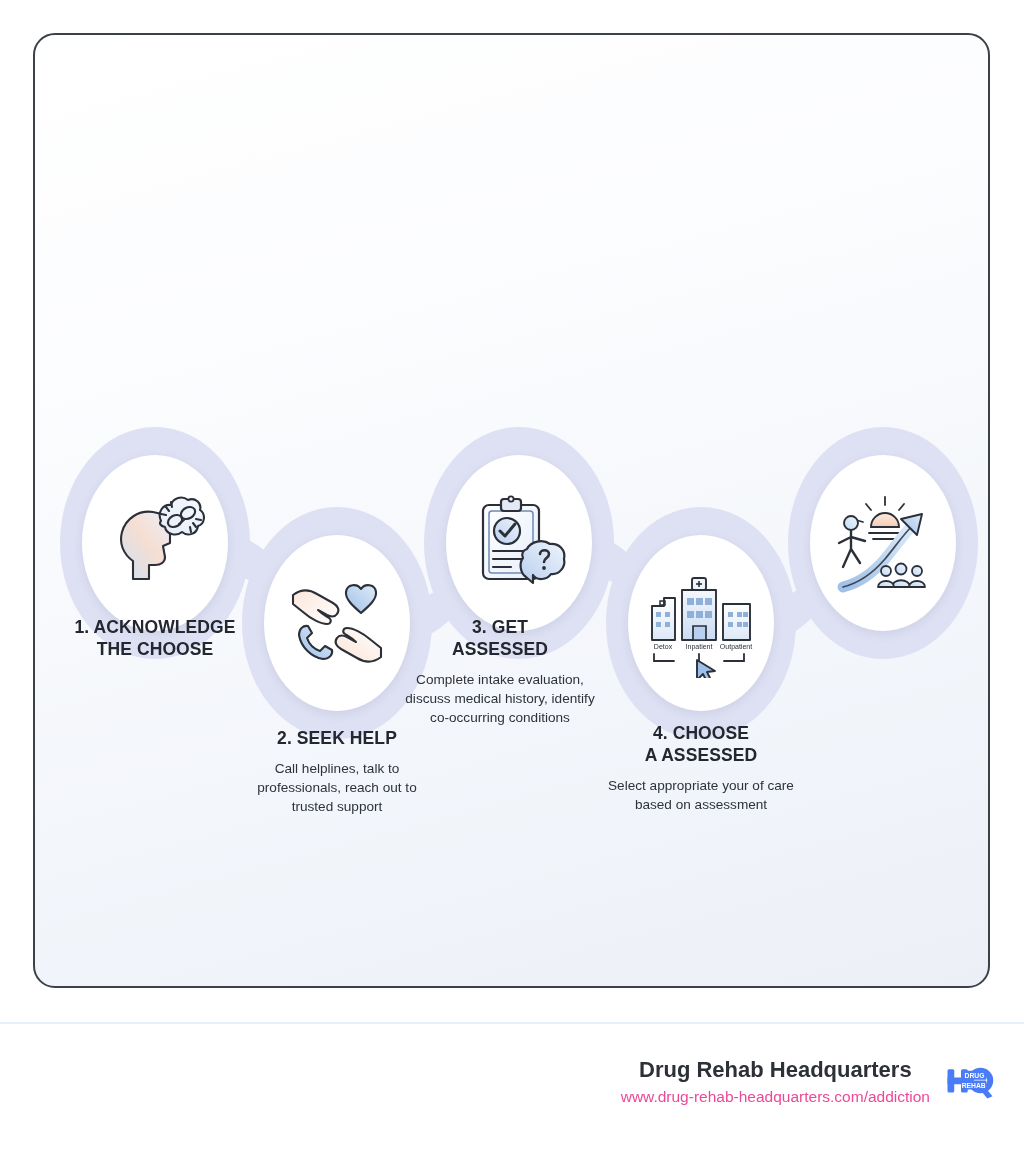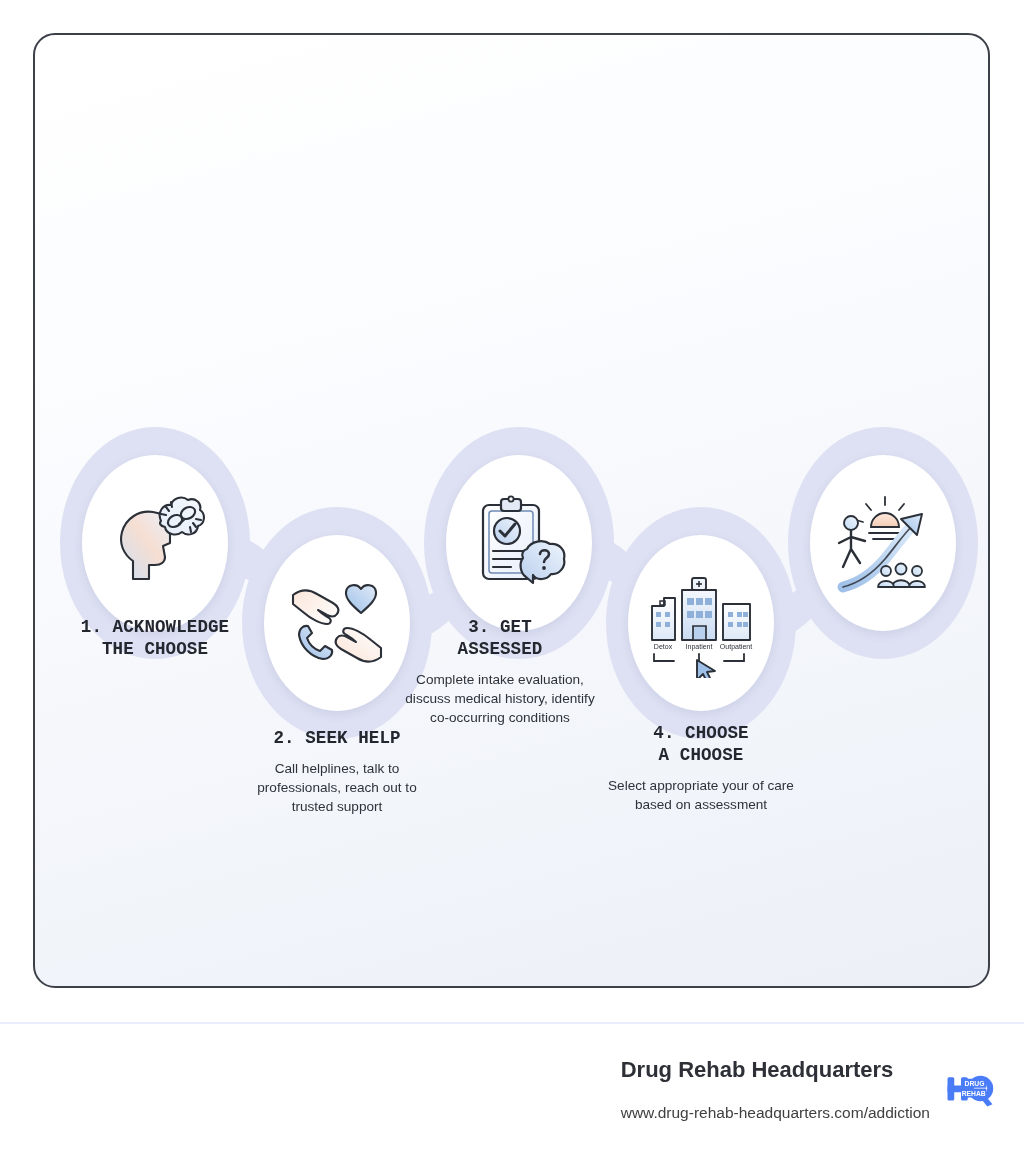--- a/index.html
+++ b/index.html
@@ -35,43 +35,43 @@
     background:#ffffff;
     box-shadow:0 3px 10px rgba(90,100,150,.13);
     display:flex; align-items:center; justify-content:center;
   }
   .disc svg{ display:block; }
 
   
   .txt{ position:absolute; text-align:center; }
   .ttl{
     font-size:17.5px; font-weight:bold; color:#23272f;
-    letter-spacing:.1px; line-height:1.25;font-family:Liberation Mono, monospace;
+    letter-spacing:.1px; line-height:1.25;
   }
   .desc{
     margin-top:9px; font-size:13.6px; color:#2e333b;
     line-height:1.42;
   }
 
   
   .divider{
     position:absolute; left:0; top:1022px; width:1024px; height:2px;
     background:#e8eefb;
   }
   .footer{
     position:absolute; left:0; top:1024px; width:1024px; height:130px;
     background:#ffffff;
   }
   .fwrap{
     position:absolute; right:30px; top:32px;
     display:flex; align-items:center; gap:16px;
   }
-  .ftext{ text-align:left; }
+  .ftext{ text-align:center; }
   .fbrand{ font-size:22px; font-weight:bold; color:#2d3036; line-height:1.25; }
-  .furl{ font-size:15.5px; color:#404040; line-height:1.4; margin-top:18px; }
+  .furl{ font-size:15.5px; color:#ec4899; line-height:1.4; margin-top:2px; }
   .flogo{ width:48px; height:38px; flex:none; }
 </style>
 </head>
 <body>
 
 <div id="root">
 
   <div class="card">
     <div class="flow">
 
@@ -260,21 +260,21 @@
               <path d="M102,86 L102,93 L82,93"></path>
             </g>
 
             <path d="M55,92 L55,112 L61,106 L65,114 L69,112 L65,104 L73,103 Z" fill="#9ec0e8" stroke="#2b3038" stroke-width="1.9" stroke-linejoin="round"></path>
           </svg>
         </div>
       </div>
       <div class="txt" style="left:562px; top:688px; width:208px;">
         <div class="ttl">
           <span>4. CHOOSE</span><br>
-          <span>A CHOOSE</span>
+          <span>A ASSESSED</span>
         </div>
         <div class="desc">Select appropriate your of care based on assessment</div>
       </div>
 
       <div class="node">
         <div class="ring" style="left:753px; top:392px; width:190px; height:232px;"></div>
         <div class="disc" style="left:775px; top:420px; width:146px; height:176px;">
           <svg width="108" height="104" viewBox="0 0 108 104">
             <defs>
               <linearGradient id="g5a" x1="0" y1="1" x2="1" y2="0">

